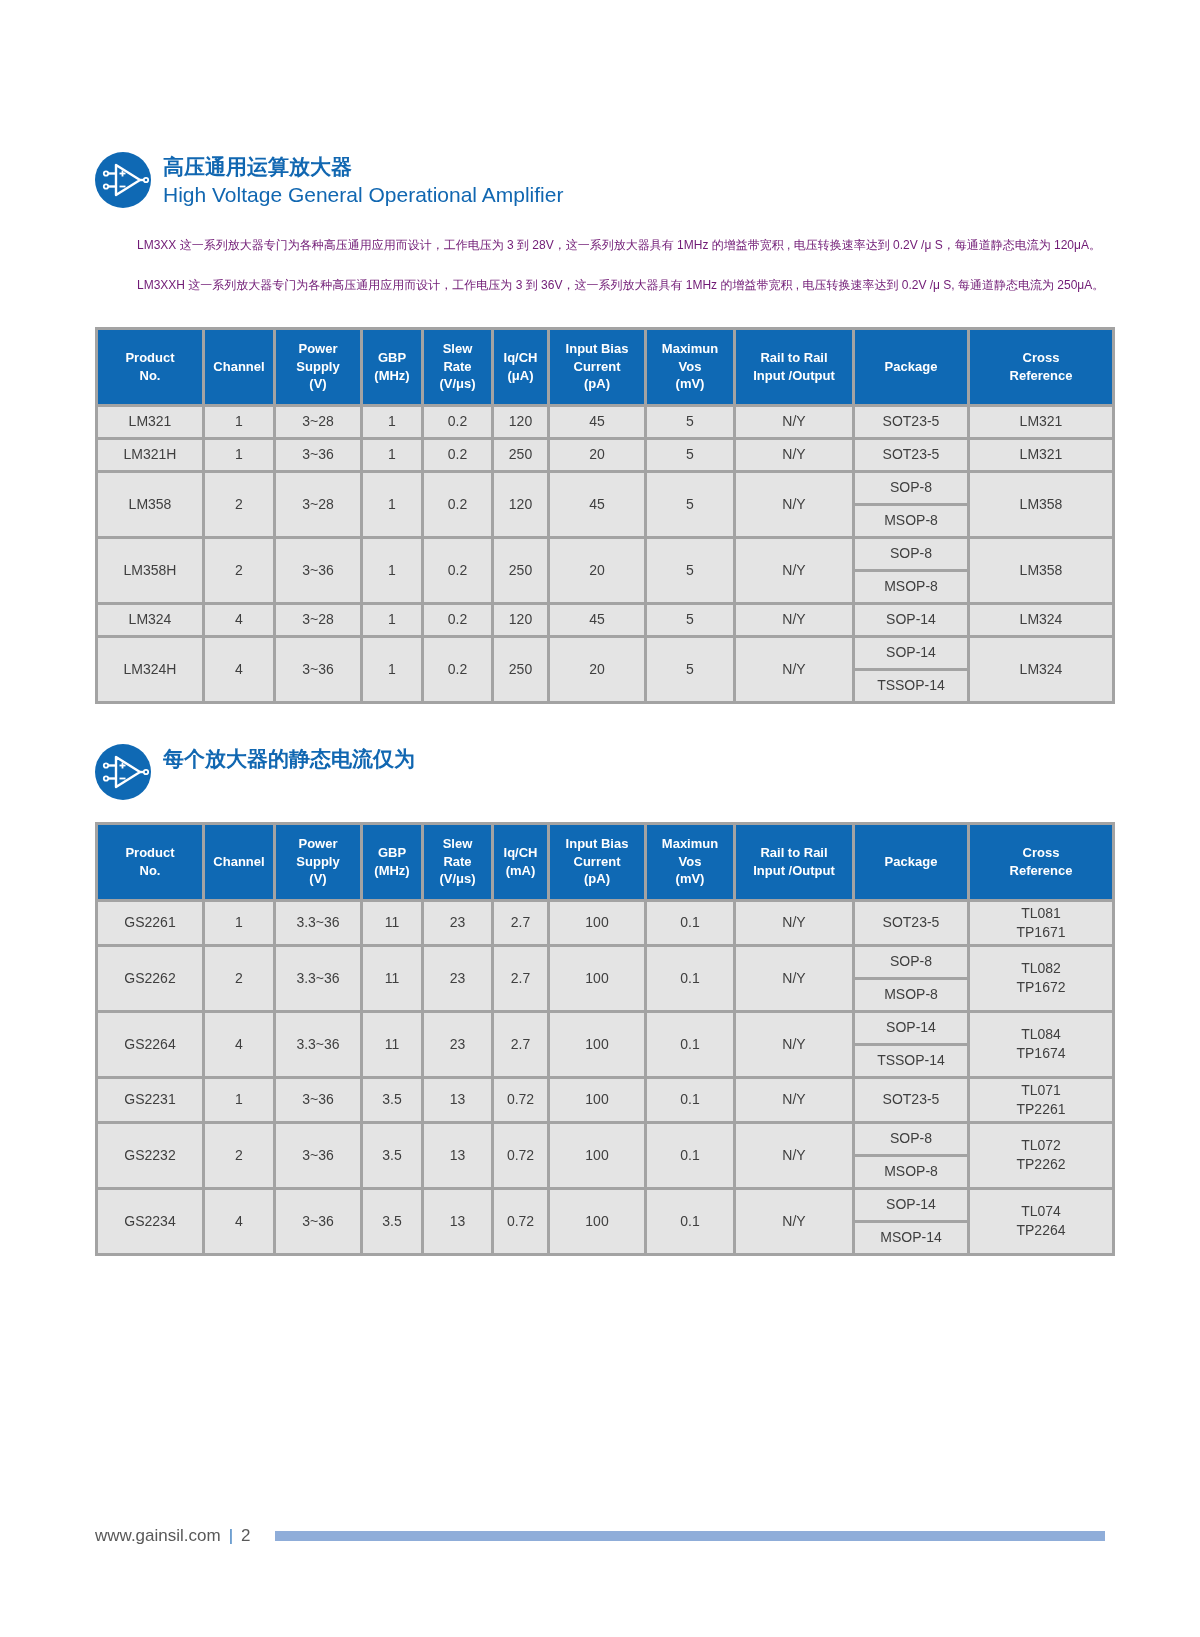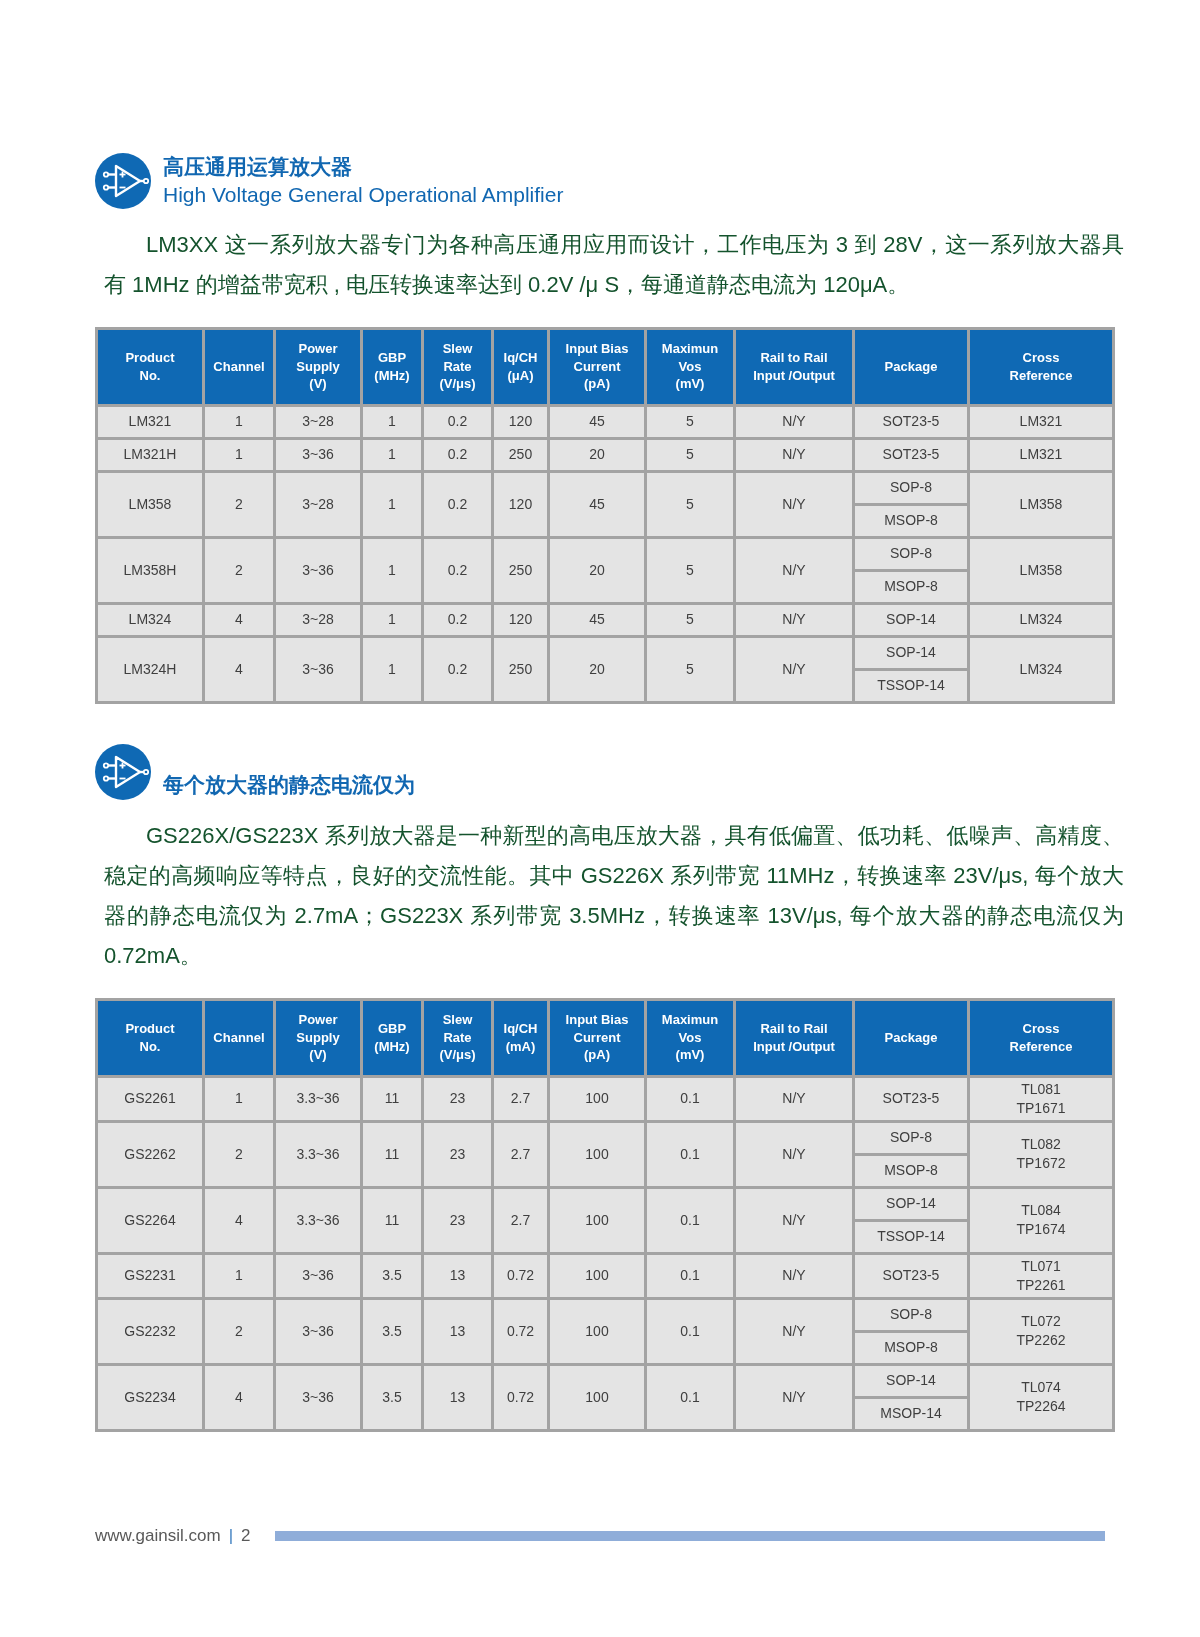--- a/index.html
+++ b/index.html
@@ -5,29 +5,29 @@
   * { box-sizing: border-box; }
   html,body { margin:0; padding:0; }
   body {
     width:1200px; height:1637px; background:#ffffff; position:relative;
     font-family:"Liberation Sans","DejaVu Sans",sans-serif; color:#3b3b3b;
     overflow:hidden;
   }
   .page { padding:152px 85px 0 95px; }
 
   
-  .sec-head { display:flex; align-items:flex-end; gap:12px; margin-bottom:16px; }
+  .sec-head { display:flex; align-items:flex-start; gap:12px; margin-bottom:16px; }
   .sec-icon { width:56px; height:56px; flex:0 0 56px; }
   .title-zh { font-size:21px; font-weight:bold; color:#1167b1; line-height:1.4; }
   .title-en { font-size:21px; font-weight:normal; color:#1167b1; line-height:1.3; }
 
   
   p.desc {
-    margin:9px; width:1020px; font-size:22px; line-height:40px;
-    text-align:justify; text-indent:42px; color:#14532d;
+    margin:0; width:1020px; font-size:12px; line-height:40px;
+    text-align:justify; text-indent:42px; color:#701a75;
   }
 
   
   table.spec {
     width:1020px; table-layout:fixed; margin-top:22px;
     border-collapse:separate; border-spacing:3px; background:#a3a3a3;
   }
   table.spec th {
     background:#0f69b4; color:#ffffff; font-size:13px; font-weight:bold;
     text-align:center; vertical-align:middle; height:74px; padding:2px 1px;
@@ -78,20 +78,21 @@
             <circle cx="51" cy="28" r="2.2"></circle>
           </g>
         </svg>
       </span>
       <div class="titles">
         <div class="title-zh">高压通用运算放大器</div>
         <div class="title-en">High Voltage General Operational Amplifier</div>
       </div>
     </div>
     <p class="desc">LM3XX 这一系列放大器专门为各种高压通用应用而设计，工作电压为 3 到 28V，这一系列放大器具有 1MHz 的增益带宽积 , 电压转换速率达到 0.2V /μ S，每通道静态电流为 120μA。</p>
+    <p class="desc">LM3XXH 这一系列放大器专门为各种高压通用应用而设计，工作电压为 3 到 36V，这一系列放大器具有 1MHz 的增益带宽积 , 电压转换速率达到 0.2V /μ S, 每通道静态电流为 250μA。</p>
 
     <table class="spec">
       <colgroup>
         <col style="width:104px">
           <col style="width:68px">
           <col style="width:84px">
           <col style="width:58px">
         <col style="width:67px">
           <col style="width:53px">
           <col style="width:94px">
@@ -240,21 +241,20 @@
             <circle cx="11" cy="21.5" r="2.2"></circle>
             <circle cx="11" cy="34.5" r="2.2"></circle>
             <circle cx="51" cy="28" r="2.2"></circle>
           </g>
         </svg>
       </span>
       <div class="titles">
         <div class="title-zh">每个放大器的静态电流仅为</div>
       </div>
     </div>
-    <p class="desc">GS226X/GS223X 系列放大器是一种新型的高电压放大器，具有低偏置、低功耗、低噪声、高精度、稳定的高频响应等特点，良好的交流性能。其中 GS226X 系列带宽 11MHz，转换速率 23V/μs, 每个放大器的静态电流仅为 2.7mA；GS223X 系列带宽 3.5MHz，转换速率 13V/μs, 每个放大器的静态电流仅为 0.72mA。</p>
 
     <table class="spec">
       <colgroup>
         <col style="width:104px">
           <col style="width:68px">
           <col style="width:84px">
           <col style="width:58px">
         <col style="width:67px">
           <col style="width:53px">
           <col style="width:94px">

